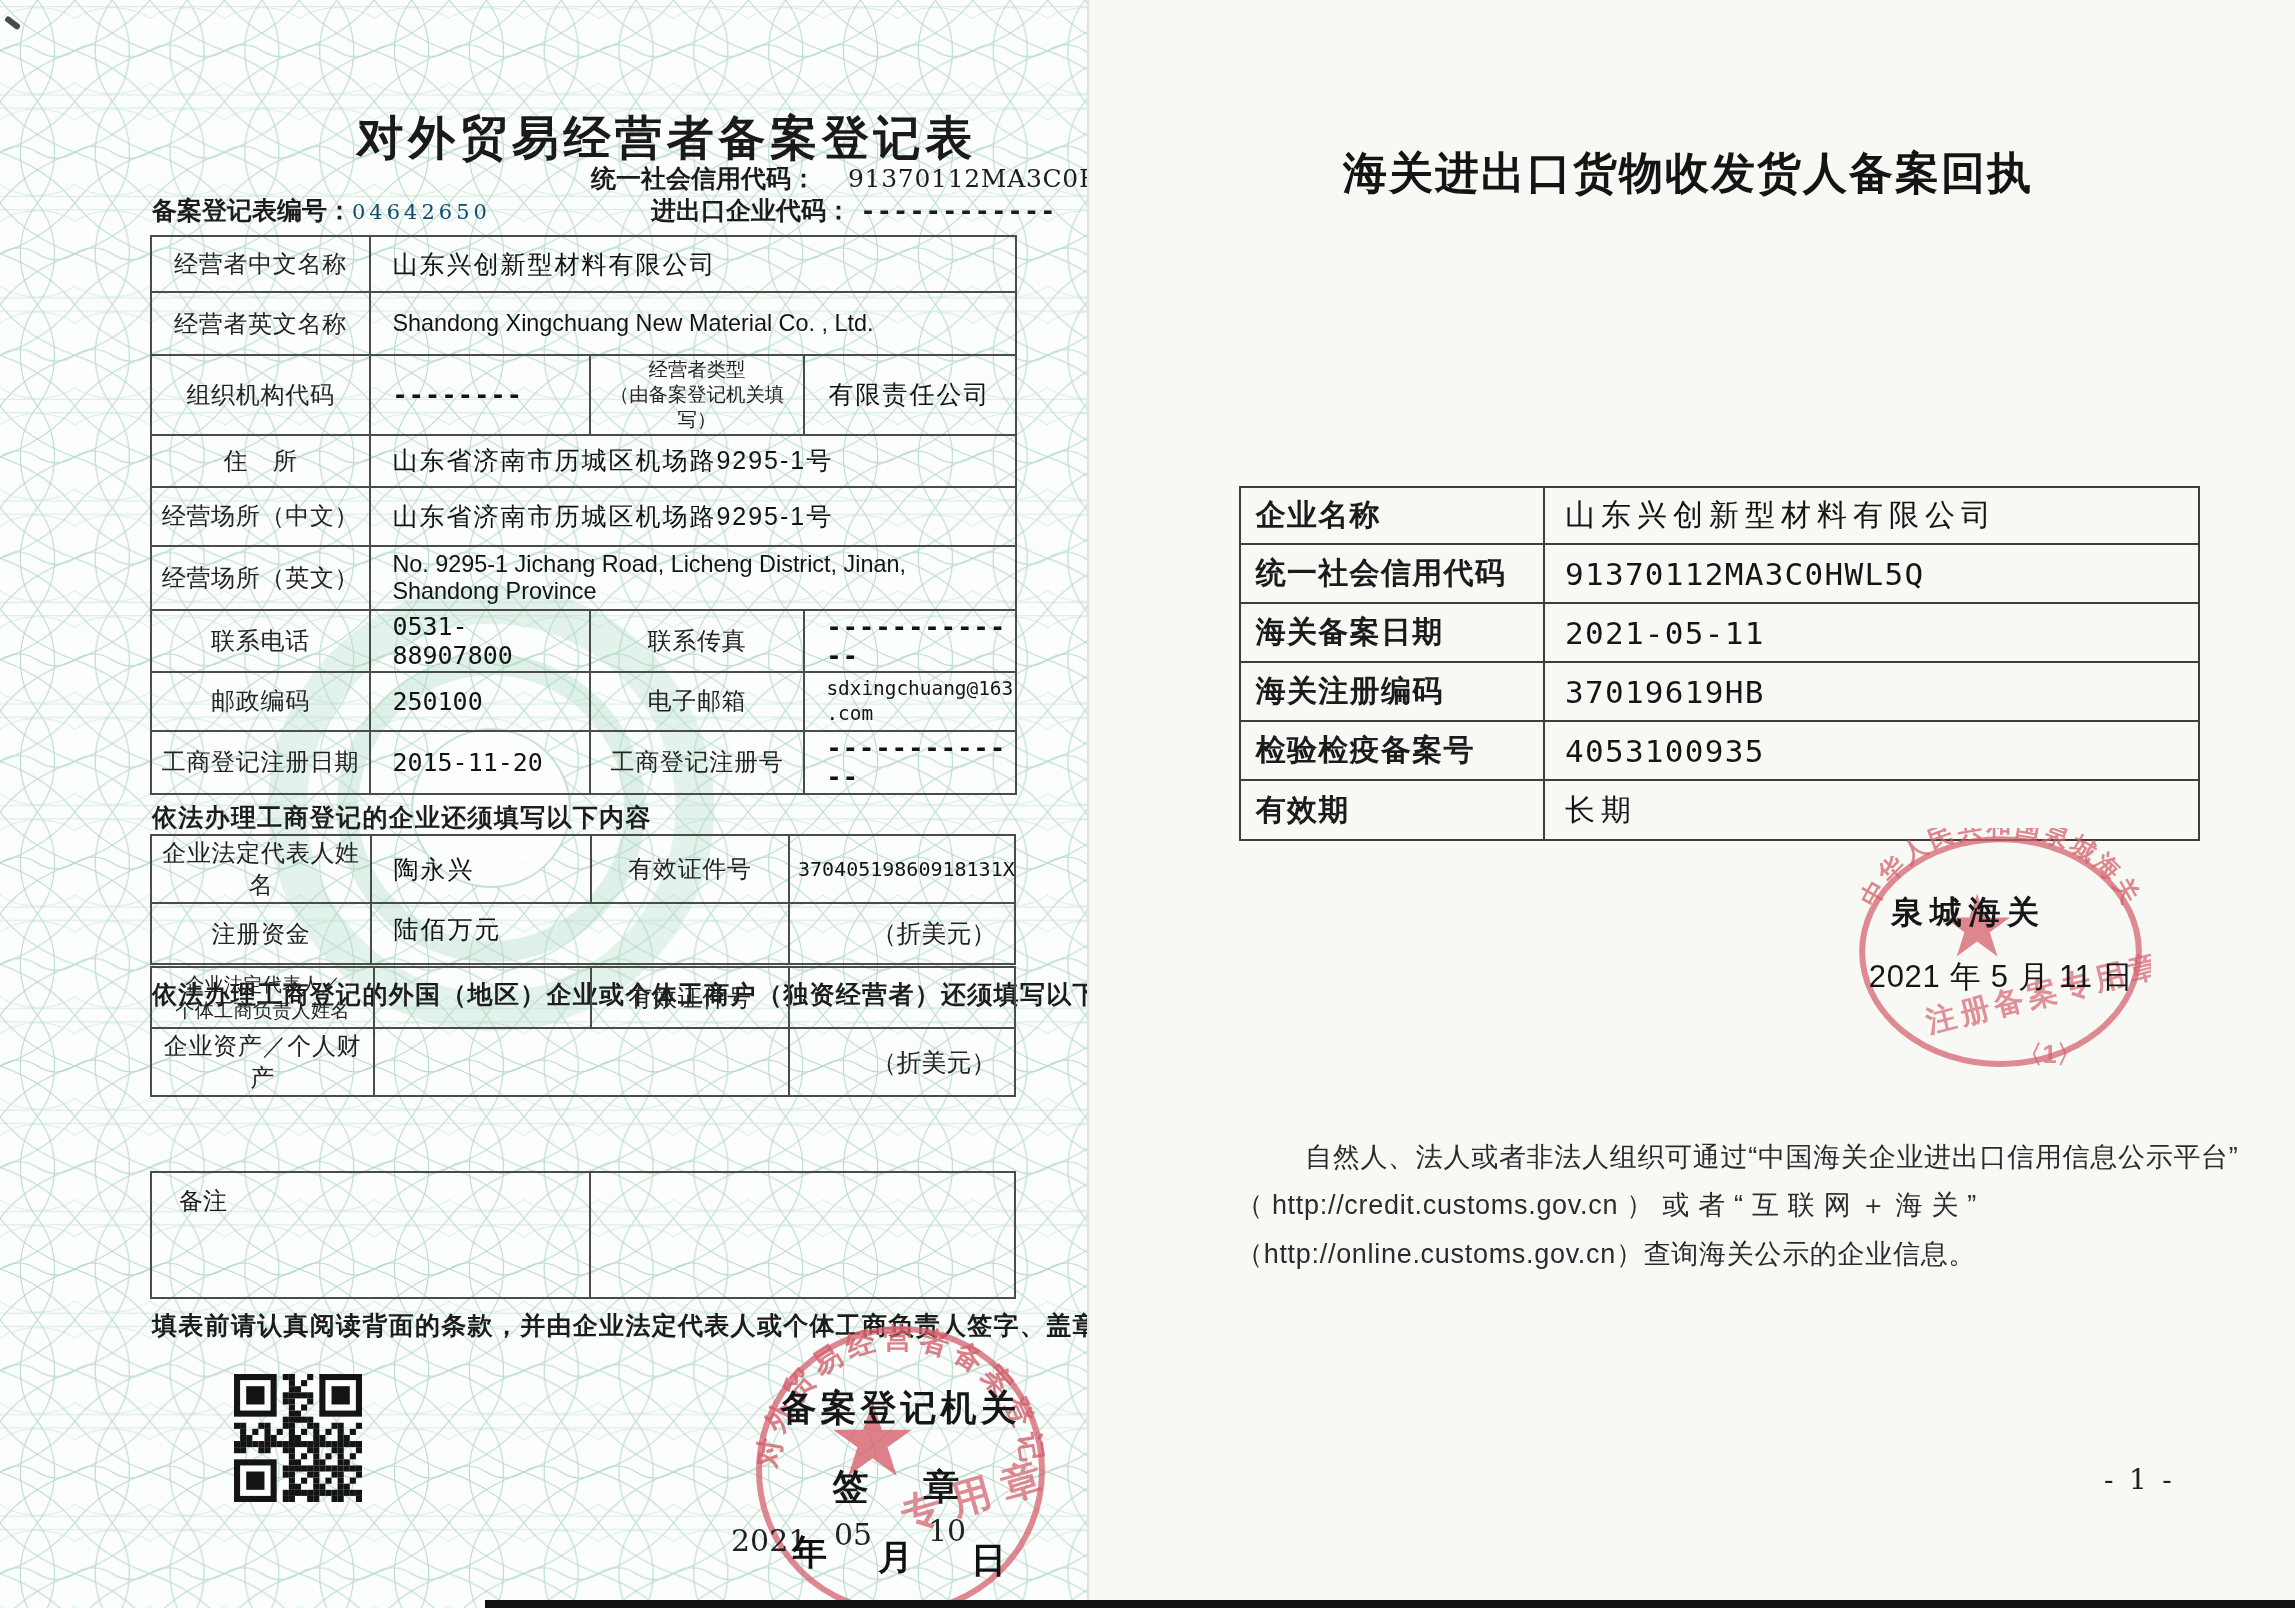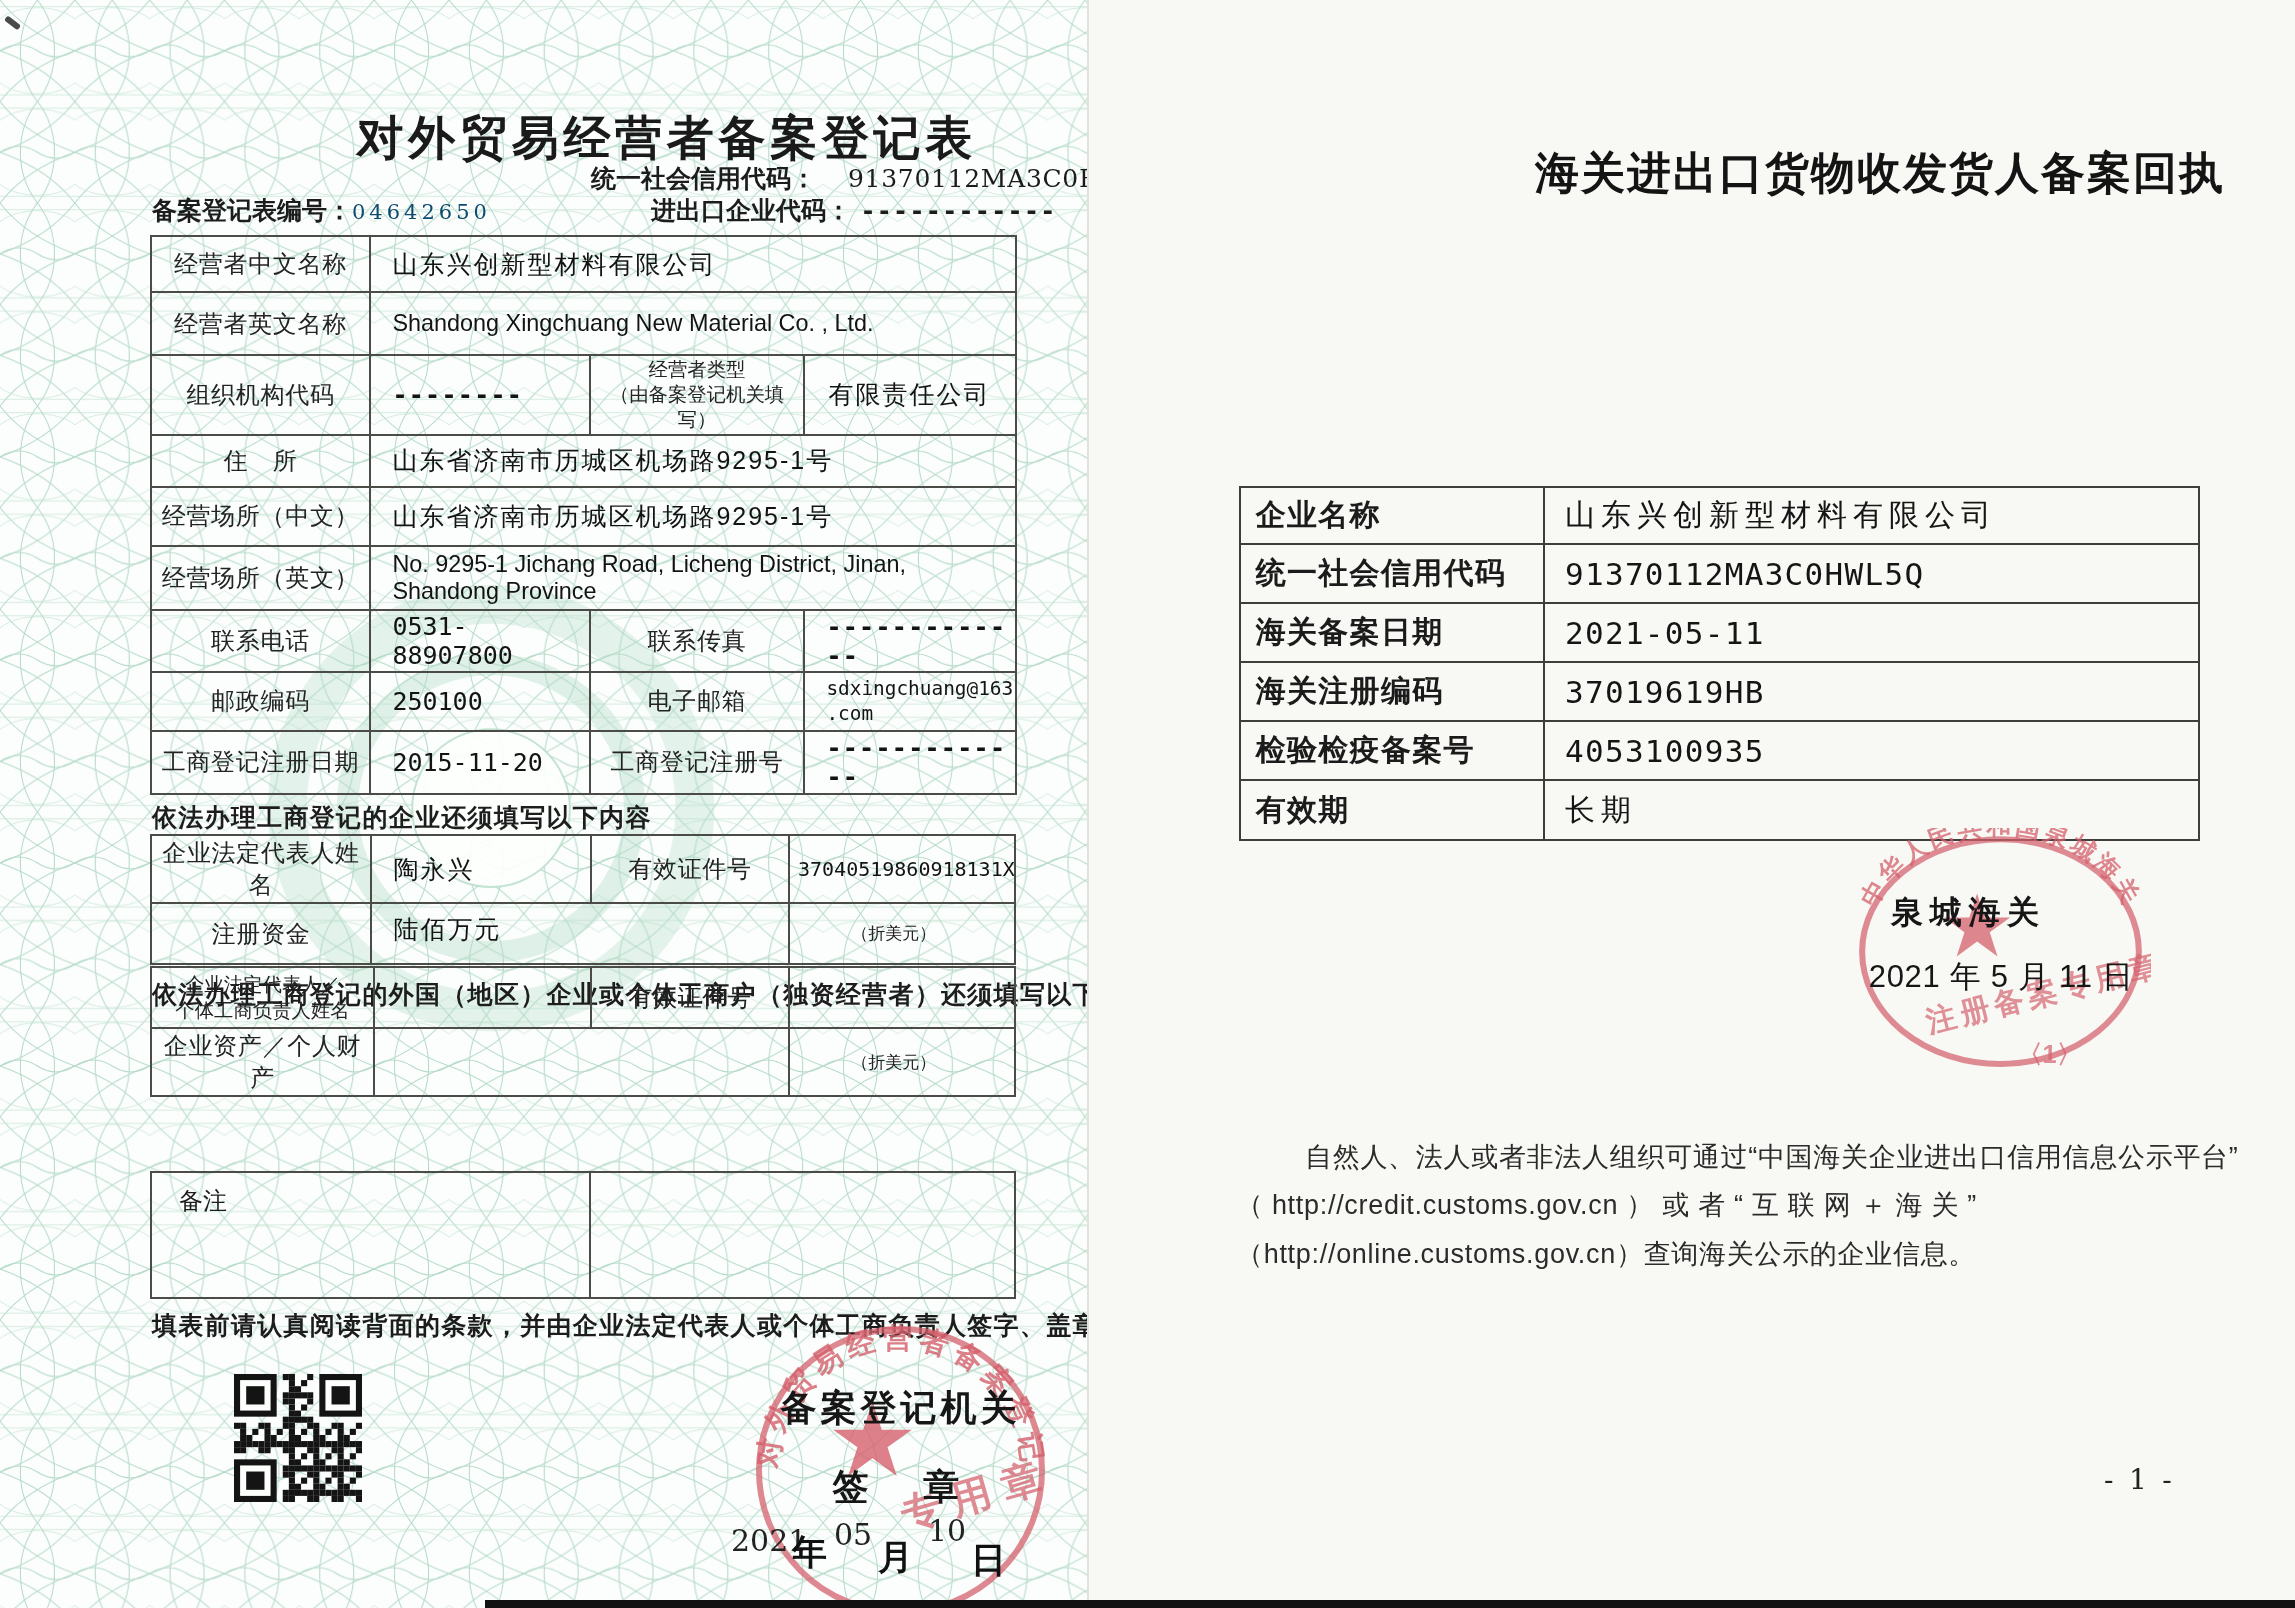--- a/index.html
+++ b/index.html
@@ -34,21 +34,21 @@
   table.t td{border:2px solid #4b4b48;overflow:hidden;}
   .lab{text-align:center;font-size:24px;color:#232323;font-weight:500;letter-spacing:0.7px;}
   .val{padding-left:21.4px;font-size:25px;color:#131313;}
   .cn{letter-spacing:2px;}
   .en{font-size:23.4px;letter-spacing:0;}
   .mono{font-family:"DejaVu Sans Mono",monospace;}
   .dash{font-family:"DejaVu Sans Mono",monospace;letter-spacing:1.3px;font-weight:700;}
   .small{font-size:19.4px;line-height:1.3;letter-spacing:0;}
   .prelines{white-space:pre-line;}
   .center{text-align:center;padding-left:0;}
-  .usd{text-align:center;padding-right:17.4px;font-size:17px;color:#222;}
+  .usd{text-align:right;padding-right:17.4px;font-size:25px;color:#222;}
   .notecell{vertical-align:top;padding:12px 0 0 27px;font-size:24px;}
 
   .sec{position:absolute;left:152px;font-size:25px;font-weight:600;letter-spacing:1.3px;color:#1d1d1d;z-index:2;white-space:nowrap;}
   #sec1{top:801px;}
   #sec2{top:978px;}
   .l-footnote{top:1309px;left:152px;font-size:25px;font-weight:600;letter-spacing:1.3px;white-space:nowrap;}
 
   
   .stamp{z-index:4;}
   .stamp .black{position:absolute;color:#161616;white-space:nowrap;}
@@ -64,21 +64,21 @@
   .dnum{font-family:"DejaVu Serif",serif;font-size:30px;color:#222;}
   .dunit{font-size:35px;font-weight:700;color:#111;}
   #d-y{left:695px;top:1523px;margin-left:36px;}
   #d-yu{left:792px;top:1529px;}
   #d-m{left:834px;top:1517px;}
   #d-mu{left:878px;top:1534px;}
   #d-d{left:928px;top:1513px;}
   #d-du{left:971px;top:1537px;}
 
   
-  .r-title{top:144px;left:254px;width:882px;text-align:right;
+  .r-title{top:144px;left:254px;width:882px;text-align:left;
     font-family:"DejaVu Serif",serif;font-size:44px;font-weight:700;letter-spacing:2px;color:#141414;}
   table.rt{border-collapse:collapse;table-layout:fixed;position:absolute;left:150px;top:486px;z-index:2;}
   table.rt td{border:2px solid #3e3e3c;}
   .rlab{padding-left:14.7px;font-size:30px;font-weight:600;letter-spacing:1.3px;color:#1b1b1b;}
   .rval{padding-left:20px;font-size:30px;color:#151515;}
   .rval.mono{font-size:31px;letter-spacing:1.3px;}
   .rval.cnv{letter-spacing:6px;}
   .r-para{z-index:2;position:absolute;left:147px;width:948px;font-size:27px;color:#2b2b2b;letter-spacing:0.7px;white-space:nowrap;}
   #pl1{top:1139px;text-indent:69px;}
   #pl2{top:1187px;}

